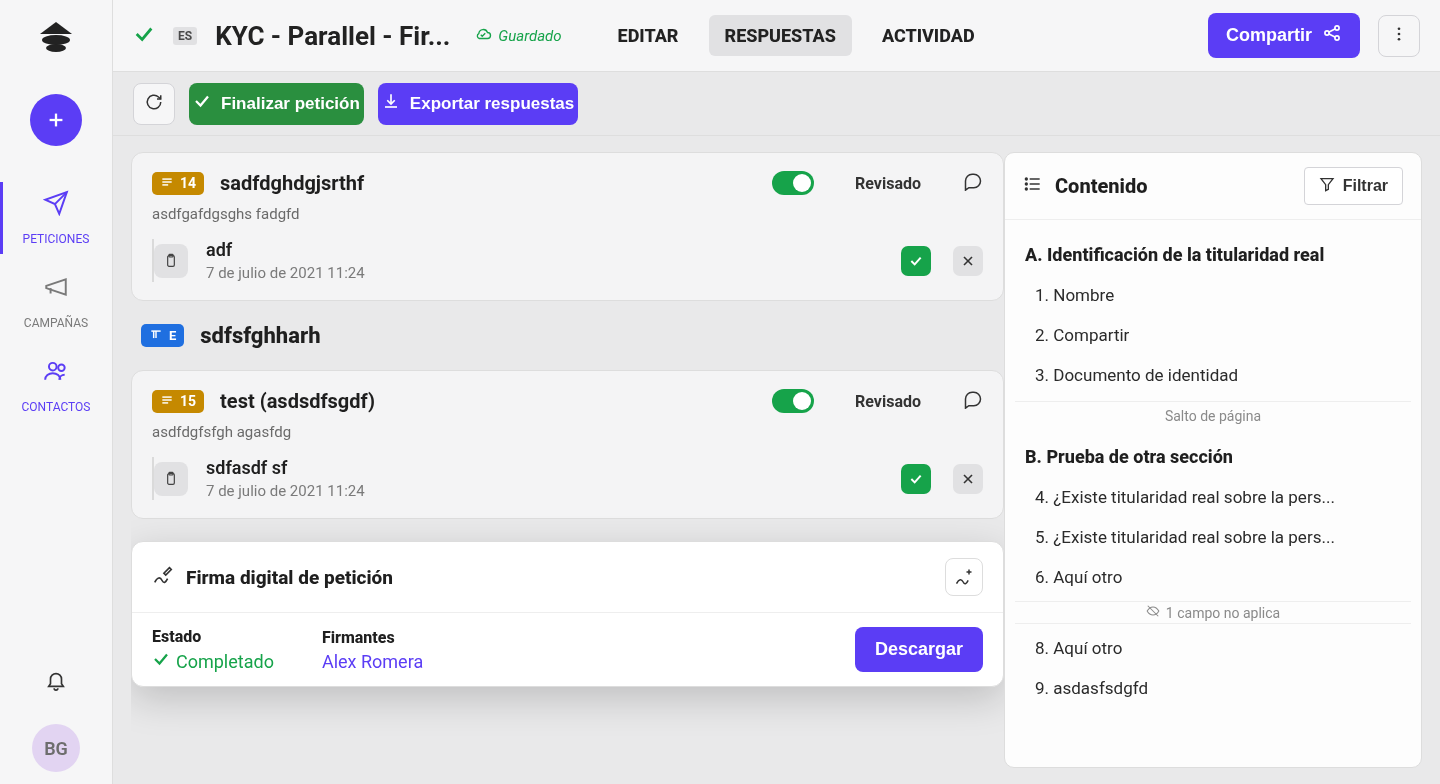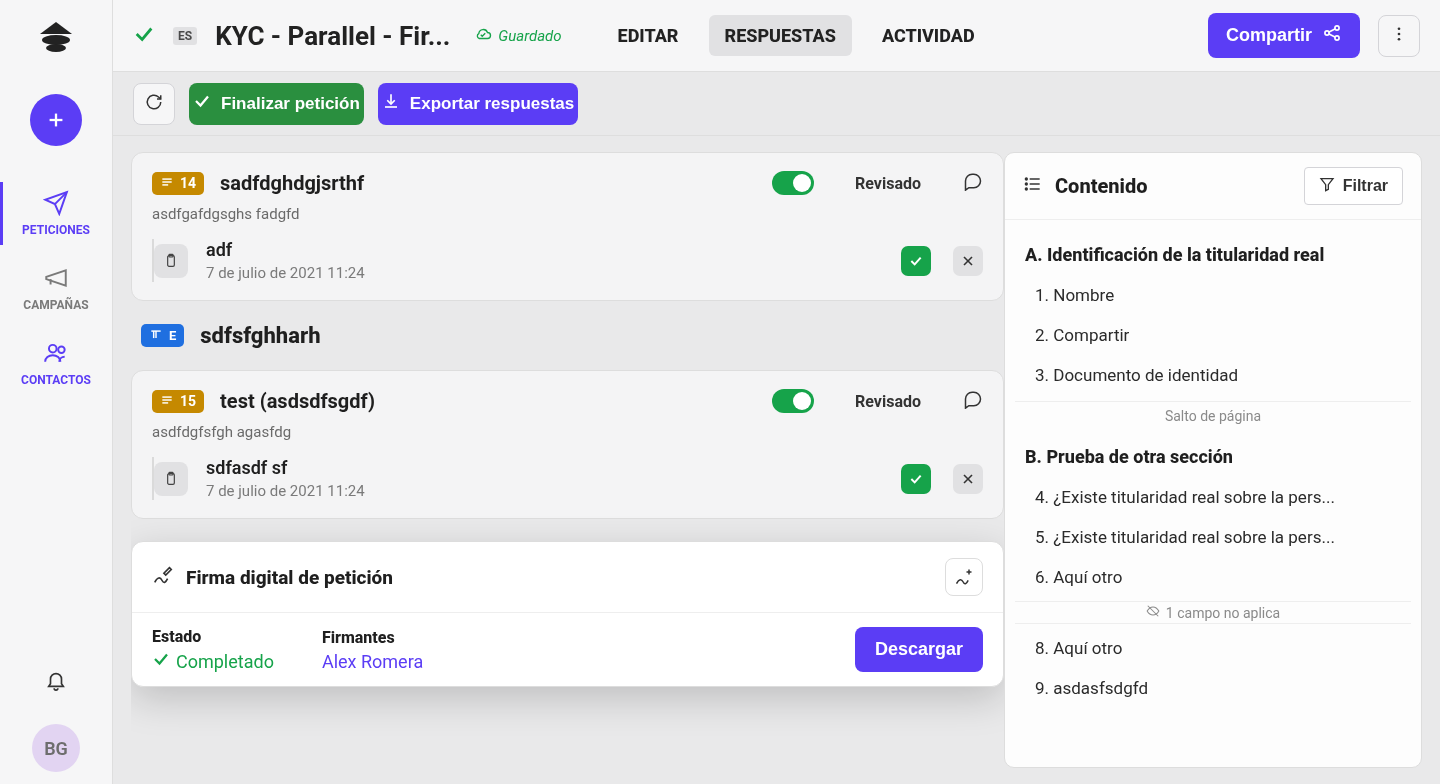--- a/index.html
+++ b/index.html
@@ -25,22 +25,22 @@
   .logo { width: 40px; height: 40px; margin-bottom: 36px; }
   .fab {
     width: 52px; height: 52px; border-radius: 50%;
     background: #5b3df5; color: #fff;
     display: flex; align-items: center; justify-content: center;
     margin-bottom: 30px; cursor: pointer;
     font-size: 26px; font-weight: 300;
   }
   .rail-item {
     display: flex; flex-direction: column; align-items: center;
-    gap: 4px; padding: 14px 0; width: 100%; cursor: pointer;
-    color: #5b3df5; font-size: 12px; font-weight: 700;
+    gap: 13px; padding: 14px 0; width: 100%; cursor: pointer;
+    color: #5b3df5; font-size: 12px; font-weight: 400;
     position: relative;
   }
   .rail-item.muted { color: #7a7a7a; }
   .rail-item.active::before {
     content: "";
     position: absolute; left: 0; top: 6px; bottom: 6px; width: 3px;
     background: #5b3df5;
   }
   .rail-item svg { width: 26px; height: 26px; }
   .rail-spacer { flex: 1; }

